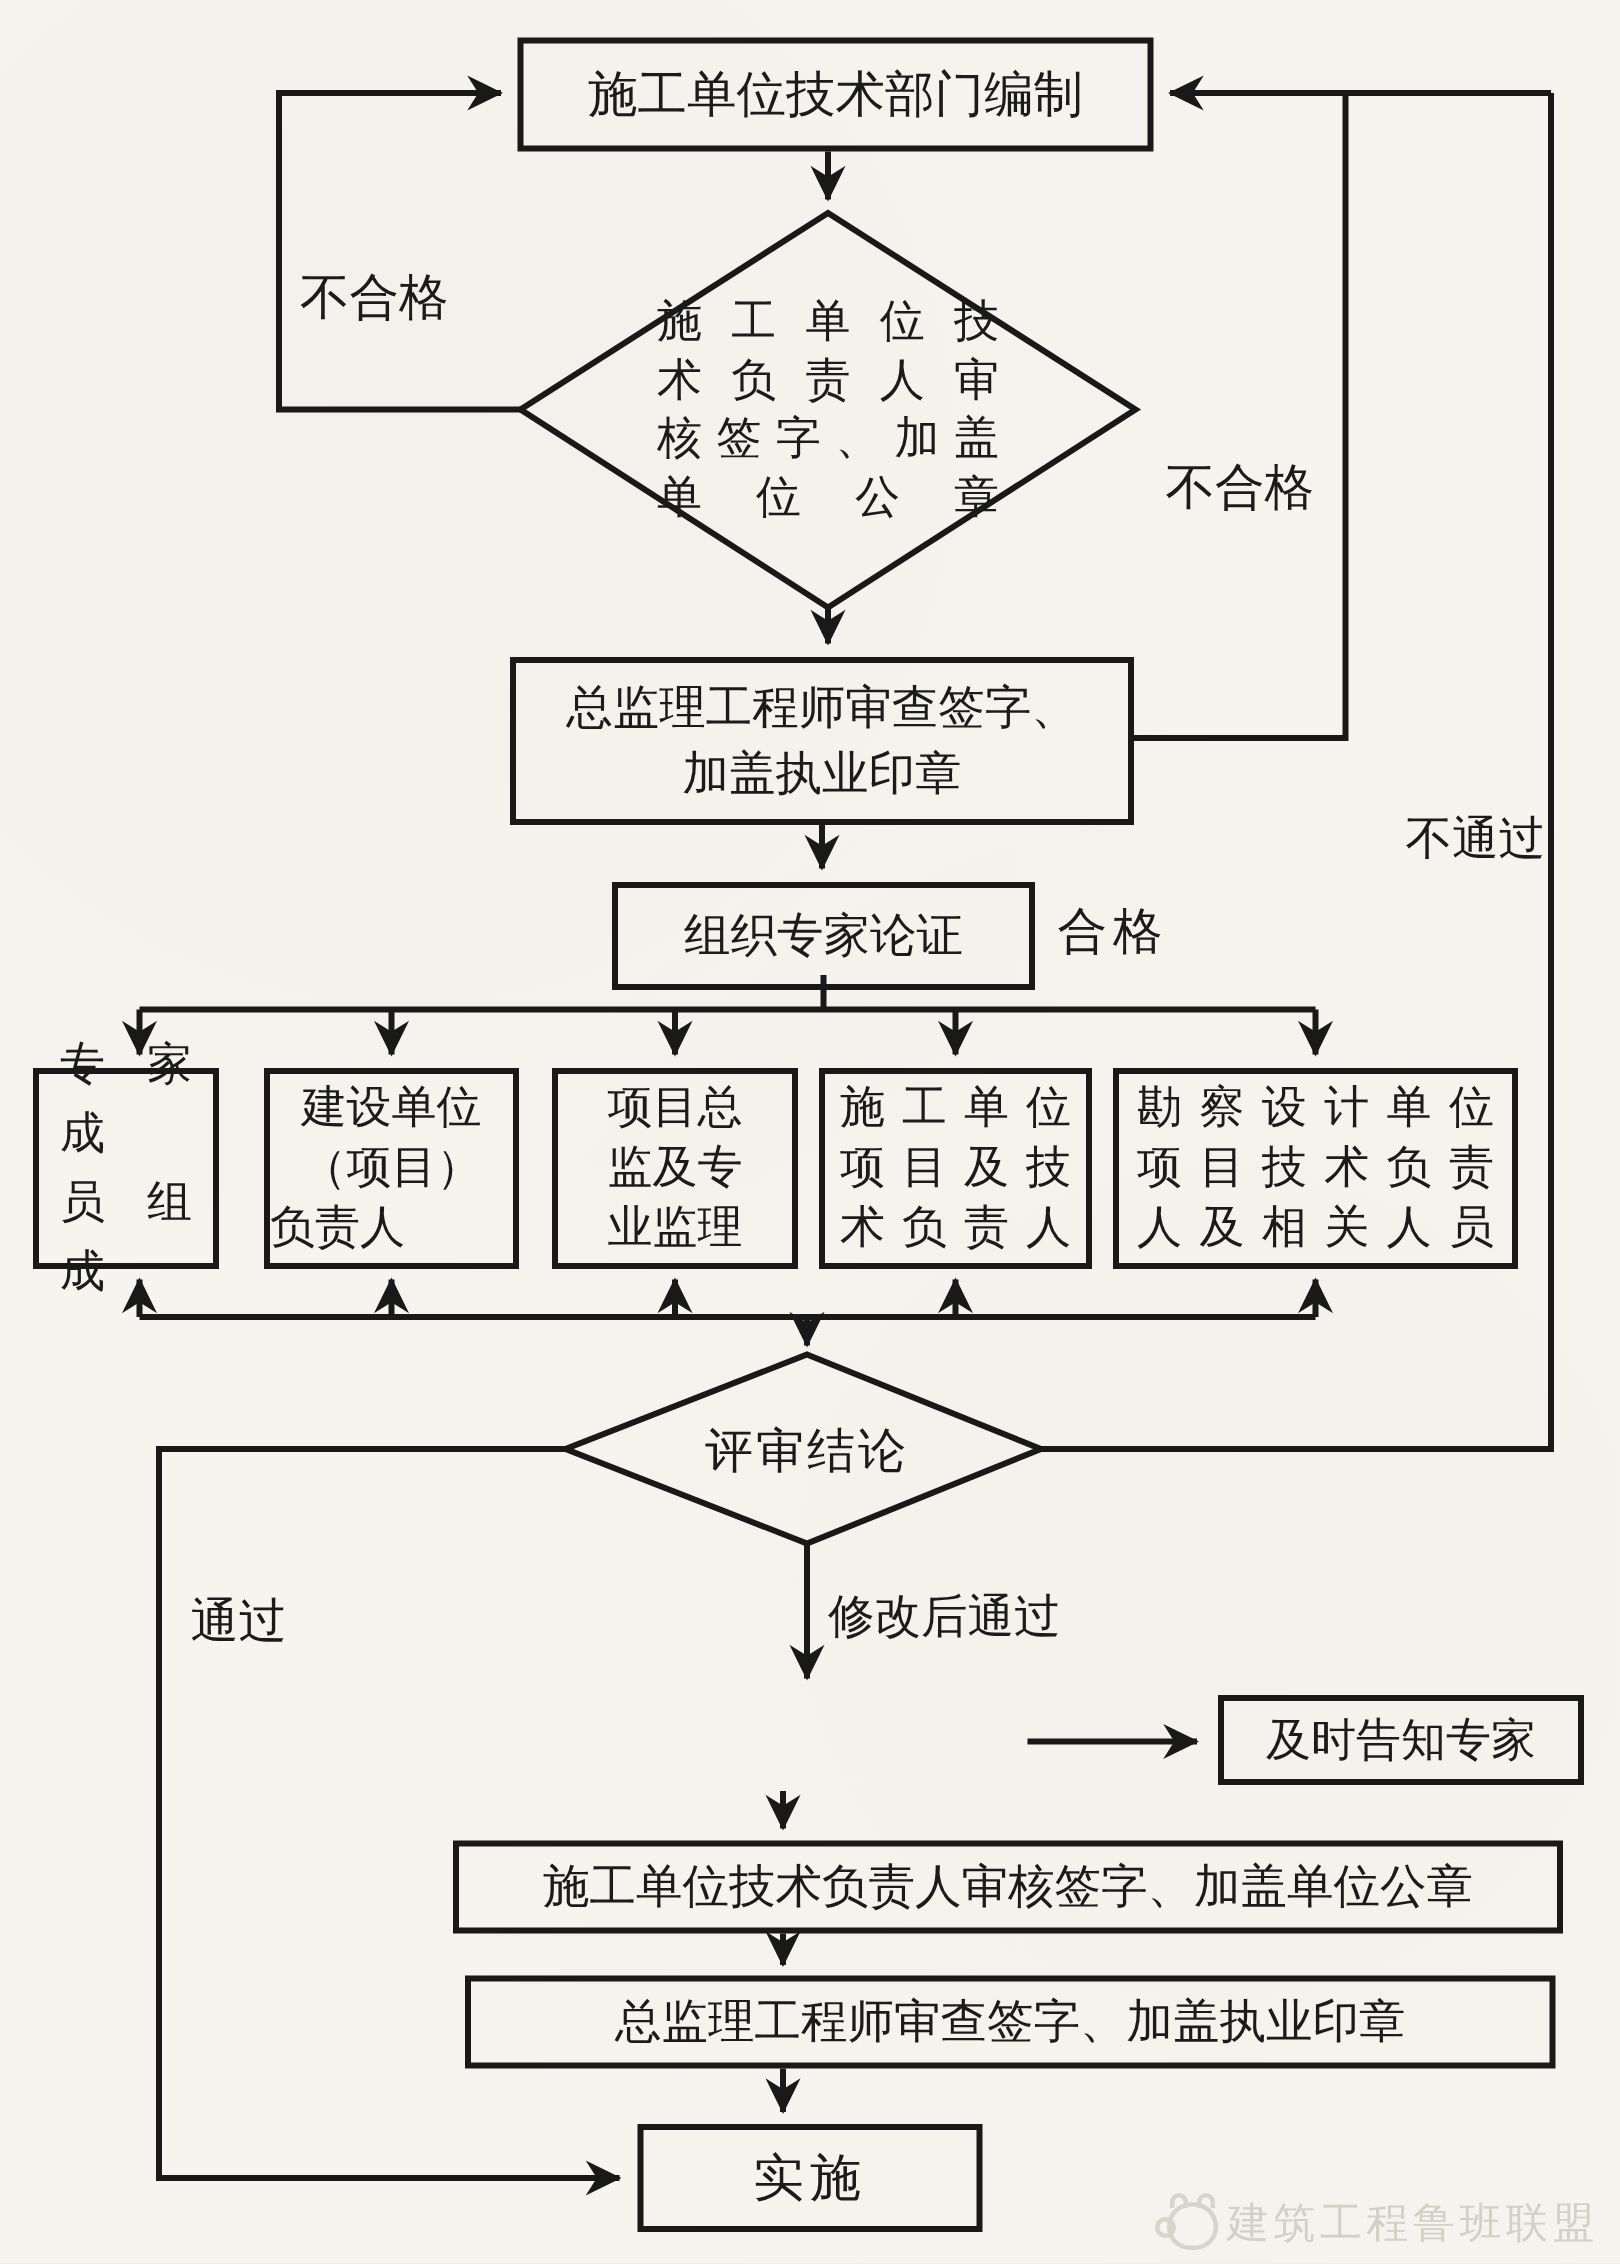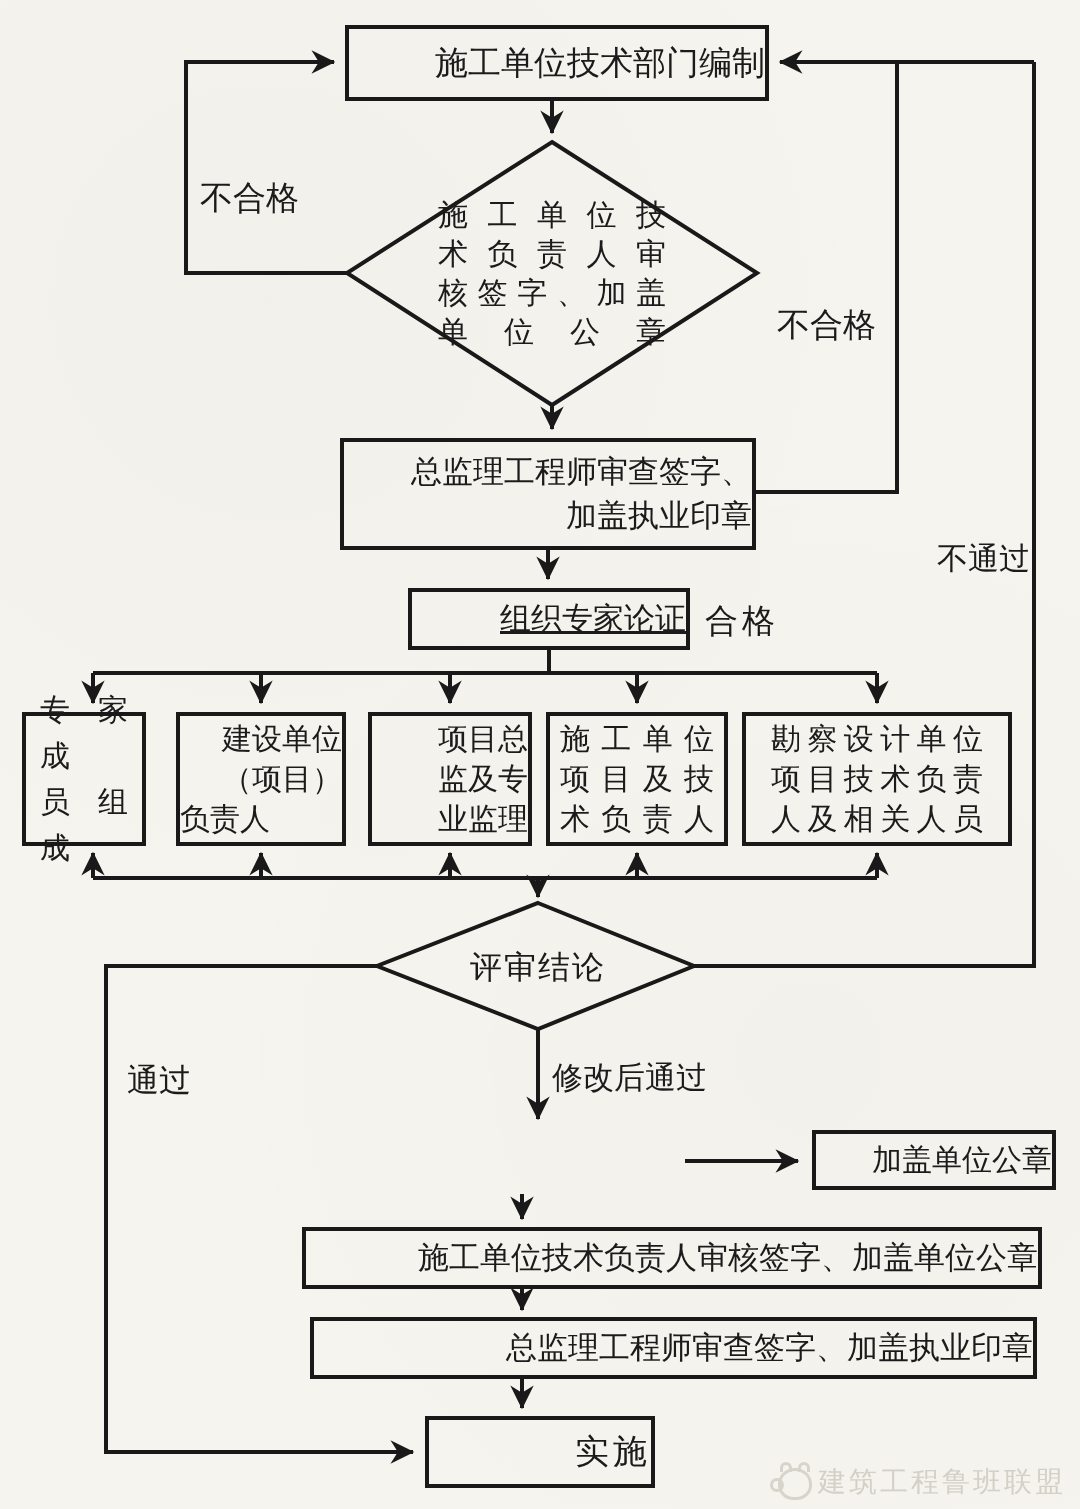--- a/index.html
+++ b/index.html
@@ -18,21 +18,21 @@
   #wires{position:absolute;left:0;top:0;}
   .box{
     position:absolute;
     border:4px solid #191919;
     background:transparent;
     display:flex;flex-direction:column;
     align-items:center;justify-content:center;
     box-sizing:border-box;
     text-align:center;
   }
-  .box .ln{display:block;width:100%;box-sizing:border-box;text-align:right;}
+  .box .ln{display:block;width:100%;box-sizing:border-box;}
   .just .ln{text-align:justify;text-align-last:justify;}
   .dtext{
     position:absolute;display:flex;flex-direction:column;
     box-sizing:border-box;
   }
   .dtext .ln{display:block;width:100%;text-align:justify;text-align-last:justify;box-sizing:border-box;}
   .lbl{position:absolute;white-space:nowrap;}
   #watermark{
     position:absolute;left:770px;top:1434px;
     display:flex;align-items:center;gap:2px;
@@ -118,21 +118,21 @@
 
   <div class="box" style="left:345px;top:25px;width:424px;height:76px;font-size:33px;">
     <span class="ln">施工单位技术部门编制</span>
   </div>
 
   <div class="box" style="left:340px;top:438px;width:416px;height:112px;font-size:31px;line-height:44px;">
     <span class="ln">总监理工程师审查签字、</span>
     <span class="ln">加盖执业印章</span>
   </div>
 
-  <div class="box" style="left:408px;top:588px;width:282px;height:62px;font-size:31px;text-decoration:underline;">
+  <div class="box" style="left:408px;top:588px;width:282px;height:72px;font-size:31px;">
     <span class="ln">组织专家论证</span>
   </div>
 
   <div class="box just" style="left:22px;top:712px;width:124px;height:134px;font-size:30px;line-height:46px;padding:0 14px;">
     <span class="ln">专家成</span>
     <span class="ln">员组成</span>
   </div>
 
   <div class="box" style="left:176px;top:712px;width:170px;height:134px;font-size:30px;line-height:40px;">
     <span class="ln">建设单位</span>
@@ -145,29 +145,29 @@
     <span class="ln">监及专</span>
     <span class="ln">业监理</span>
   </div>
 
   <div class="box just" style="left:546px;top:712px;width:182px;height:134px;font-size:30px;line-height:40px;padding:0 10px;">
     <span class="ln">施工单位</span>
     <span class="ln">项目及技</span>
     <span class="ln">术负责人</span>
   </div>
 
-  <div class="box just" style="left:742px;top:712px;width:270px;height:134px;font-size:30px;line-height:40px;padding:0 25px;">
+  <div class="box just" style="left:742px;top:712px;width:270px;height:134px;font-size:30px;line-height:40px;padding:0 12px;">
     <span class="ln">勘察设计单位</span>
     <span class="ln">项目技术负责</span>
     <span class="ln">人及相关人员</span>
   </div>
 
 
   <div class="box" style="left:812px;top:1130px;width:244px;height:60px;font-size:30px;">
-    <span class="ln">加盖单位公章</span>
+    <span class="ln">及时告知专家</span>
   </div>
 
   <div class="box" style="left:302px;top:1227px;width:740px;height:62px;font-size:31px;">
     <span class="ln">施工单位技术负责人审核签字、加盖单位公章</span>
   </div>
 
   <div class="box" style="left:310px;top:1317px;width:727px;height:62px;font-size:31px;">
     <span class="ln">总监理工程师审查签字、加盖执业印章</span>
   </div>
 

